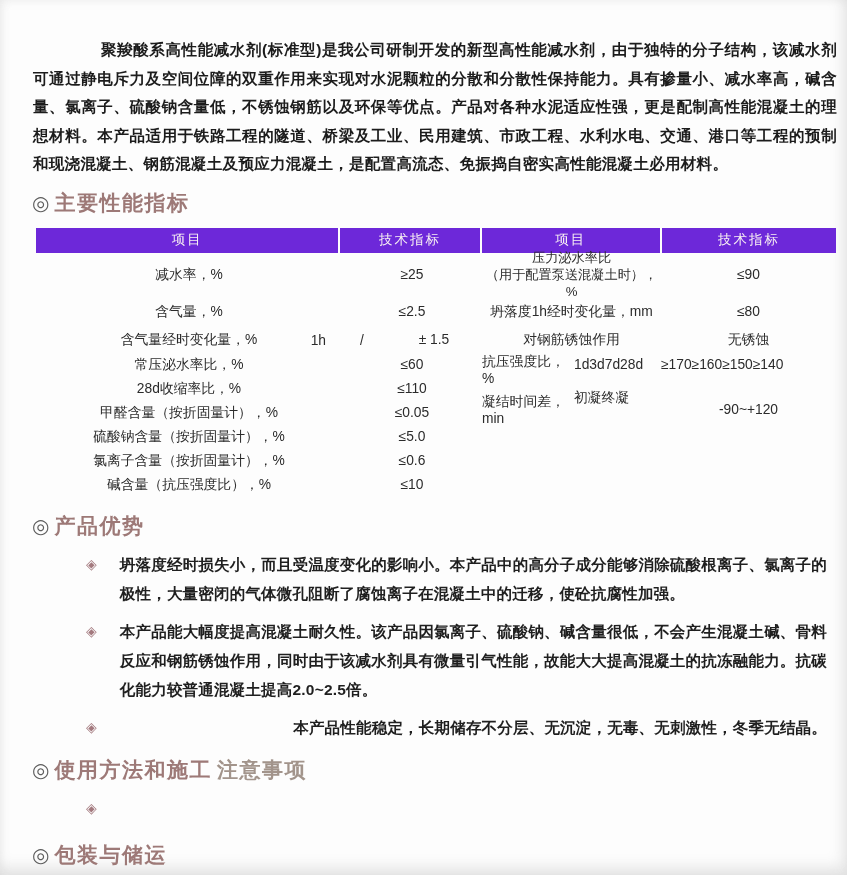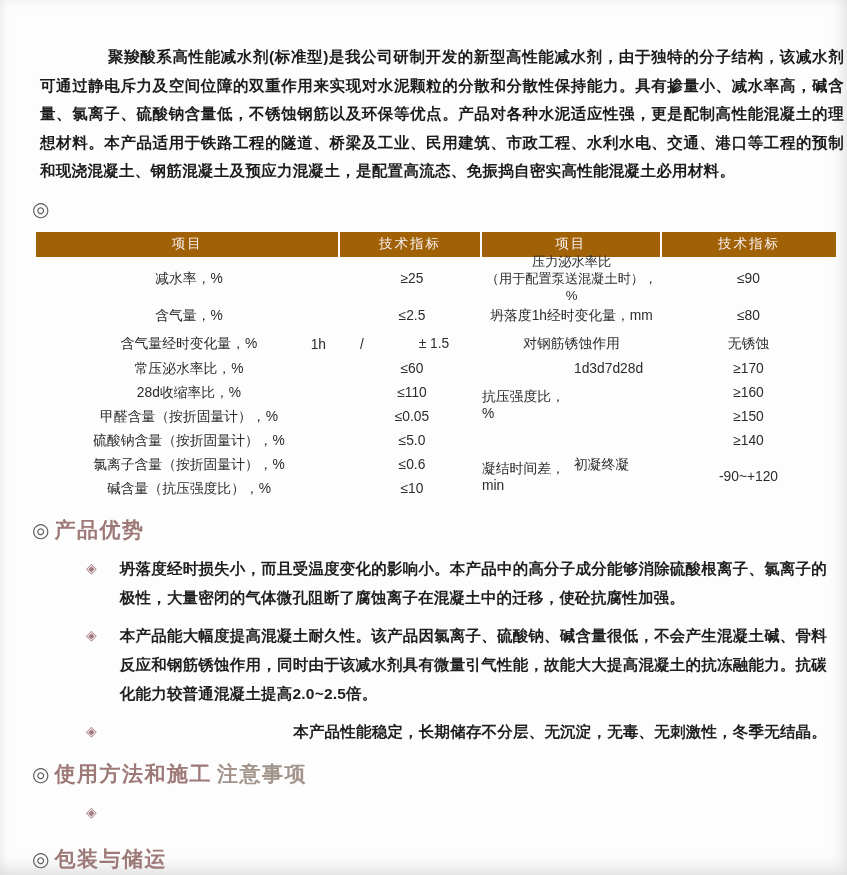--- a/index.html
+++ b/index.html
@@ -6,42 +6,42 @@
   body{
     width:847px;height:875px;overflow:hidden;position:relative;
     background:#fdfdfd;color:#1e1e1e;
     font-family:"Liberation Sans","DejaVu Sans",sans-serif;
     box-shadow:inset -4px -8px 14px rgba(120,120,120,.18), inset 2px 2px 8px rgba(150,150,150,.10);
   }
   .page{padding:32px 14px 0 29px;}
 
   
   .intro{
-    margin:11px;width:804px;box-sizing:border-box;
+    margin:4px;width:804px;box-sizing:border-box;
     font-size:15.5px;line-height:28.5px;font-weight:bold;
     text-indent:68px;text-align:justify;color:#1c1c1c;letter-spacing:.3px;
   }
 
   
   .sec{
     display:flex;align-items:center;gap:5px;margin:0 0 0 3px;
     font-size:21px;font-weight:bold;color:#9d7977;letter-spacing:1.5px;
   }
   .sec .mark{color:#5d5d5d;font-size:20px;letter-spacing:0;}
   .sec.perf{margin-top:10px;}
   .sec.adv{margin-top:15px;}
   .sec.usage{margin-top:14px;}
   .sec.usage .tail{color:#a2948b;}
   .sec.pack{margin-top:18px;}
 
   
   .tbl{width:800px;margin:11px 0 0 7px;font-size:13.8px;color:#2b2b2b;}
   .thead{display:flex;height:25px;}
   .th{
-    background:#a16207;color:#f9f1f3;font-size:13.5px;letter-spacing:2px;
+    background:#6d28d9;color:#f9f1f3;font-size:13.5px;letter-spacing:2px;
     display:flex;align-items:center;justify-content:center;box-sizing:border-box;
   }
   .th + .th{margin-left:2px;}
   .th.w1{width:304px;} .th.w2{width:140px;} .th.w3{width:179px;} .th.w4{width:175px;}
 
   .tbody{display:flex;width:100%;}
   .half-l{width:446px;} .half-r{width:354px;}
   .r{display:flex;align-items:center;}
   .h44{height:44px;} .h30{height:30px;} .h26{height:26px;} .h24{height:24px;}
   .half-l .ci{width:306px;text-align:center;position:relative;}
@@ -52,21 +52,21 @@
 
   .half-r .ci{width:179px;text-align:center;}
   .half-r .cv{width:175px;text-align:center;}
   .two-line{font-size:13.2px;line-height:17px;}
 
   .grp{display:flex;}
   .grp .gi{width:179px;display:flex;}
   .grp .glabel{width:92px;display:flex;align-items:center;justify-content:center;}
   .grp .gsubs{width:87px;display:flex;flex-direction:row;}
   .grp .gsubs > div{height:24px;display:flex;align-items:center;justify-content:center;}
-  .grp .gvals{width:175px;display:flex;flex-direction:column;}
+  .grp .gvals{width:175px;display:flex;flex-direction:row;}
   .grp .gvals > div{height:24px;display:flex;align-items:center;justify-content:center;}
   .grp .gval-span{width:175px;display:flex;align-items:center;justify-content:center;}
 
   
   .bullets{margin-top:10px;}
   .bullet{
     display:flex;align-items:flex-start;margin:7px 0 9px 0;
     padding-left:57px;padding-right:6px;
     font-size:15.5px;line-height:29px;font-weight:bold;color:#1f1f1f;
   }
@@ -80,20 +80,21 @@
 </style>
 </head>
 <body>
 
 <div class="page">
 
   <p class="intro">聚羧酸系高性能减水剂(标准型)是我公司研制开发的新型高性能减水剂，由于独特的分子结构，该减水剂可通过静电斥力及空间位障的双重作用来实现对水泥颗粒的分散和分散性保持能力。具有掺量小、减水率高，碱含量、氯离子、硫酸钠含量低，不锈蚀钢筋以及环保等优点。产品对各种水泥适应性强，更是配制高性能混凝土的理想材料。本产品适用于铁路工程的隧道、桥梁及工业、民用建筑、市政工程、水利水电、交通、港口等工程的预制和现浇混凝土、钢筋混凝土及预应力混凝土，是配置高流态、免振捣自密实高性能混凝土必用材料。</p>
 
   <h2 class="sec perf">
     <span class="mark">◎</span>
+    <span>主要性能指标</span>
   </h2>
 
   <div class="tbl">
     <div class="thead">
       <div class="th w1">项目</div>
       <div class="th w2">技术指标</div>
       <div class="th w3">项目</div>
       <div class="th w4">技术指标</div>
     </div>
 

